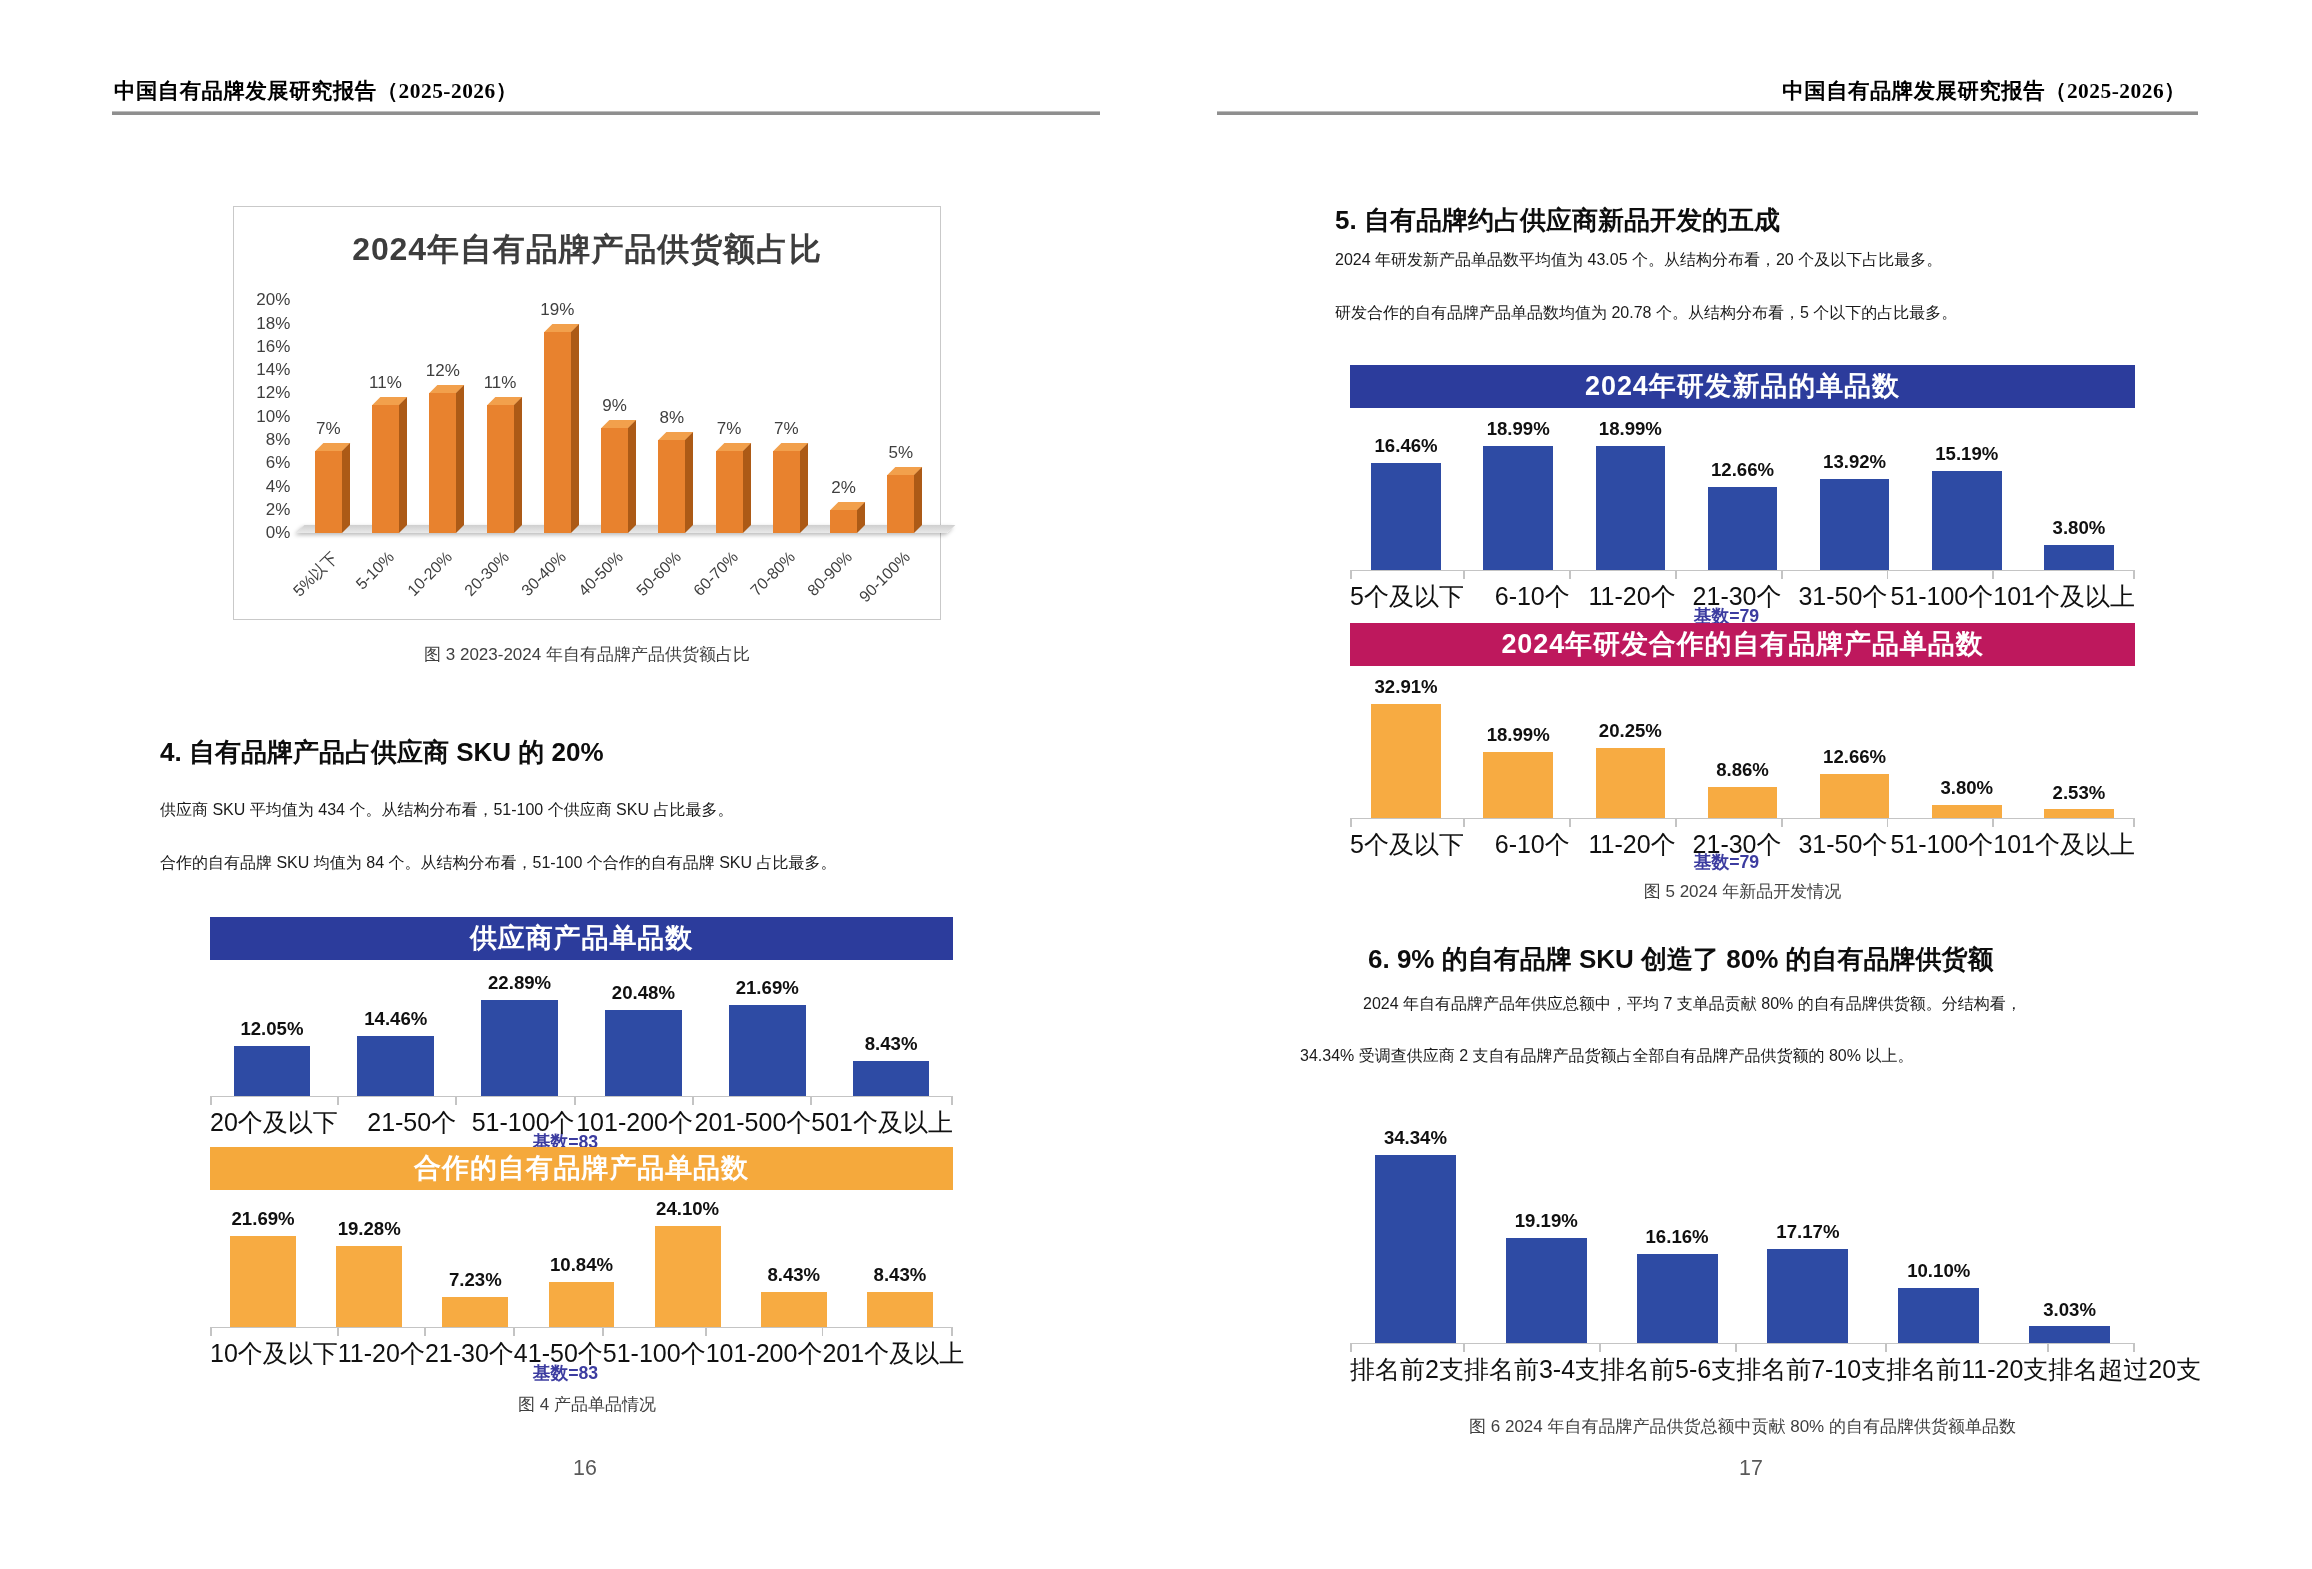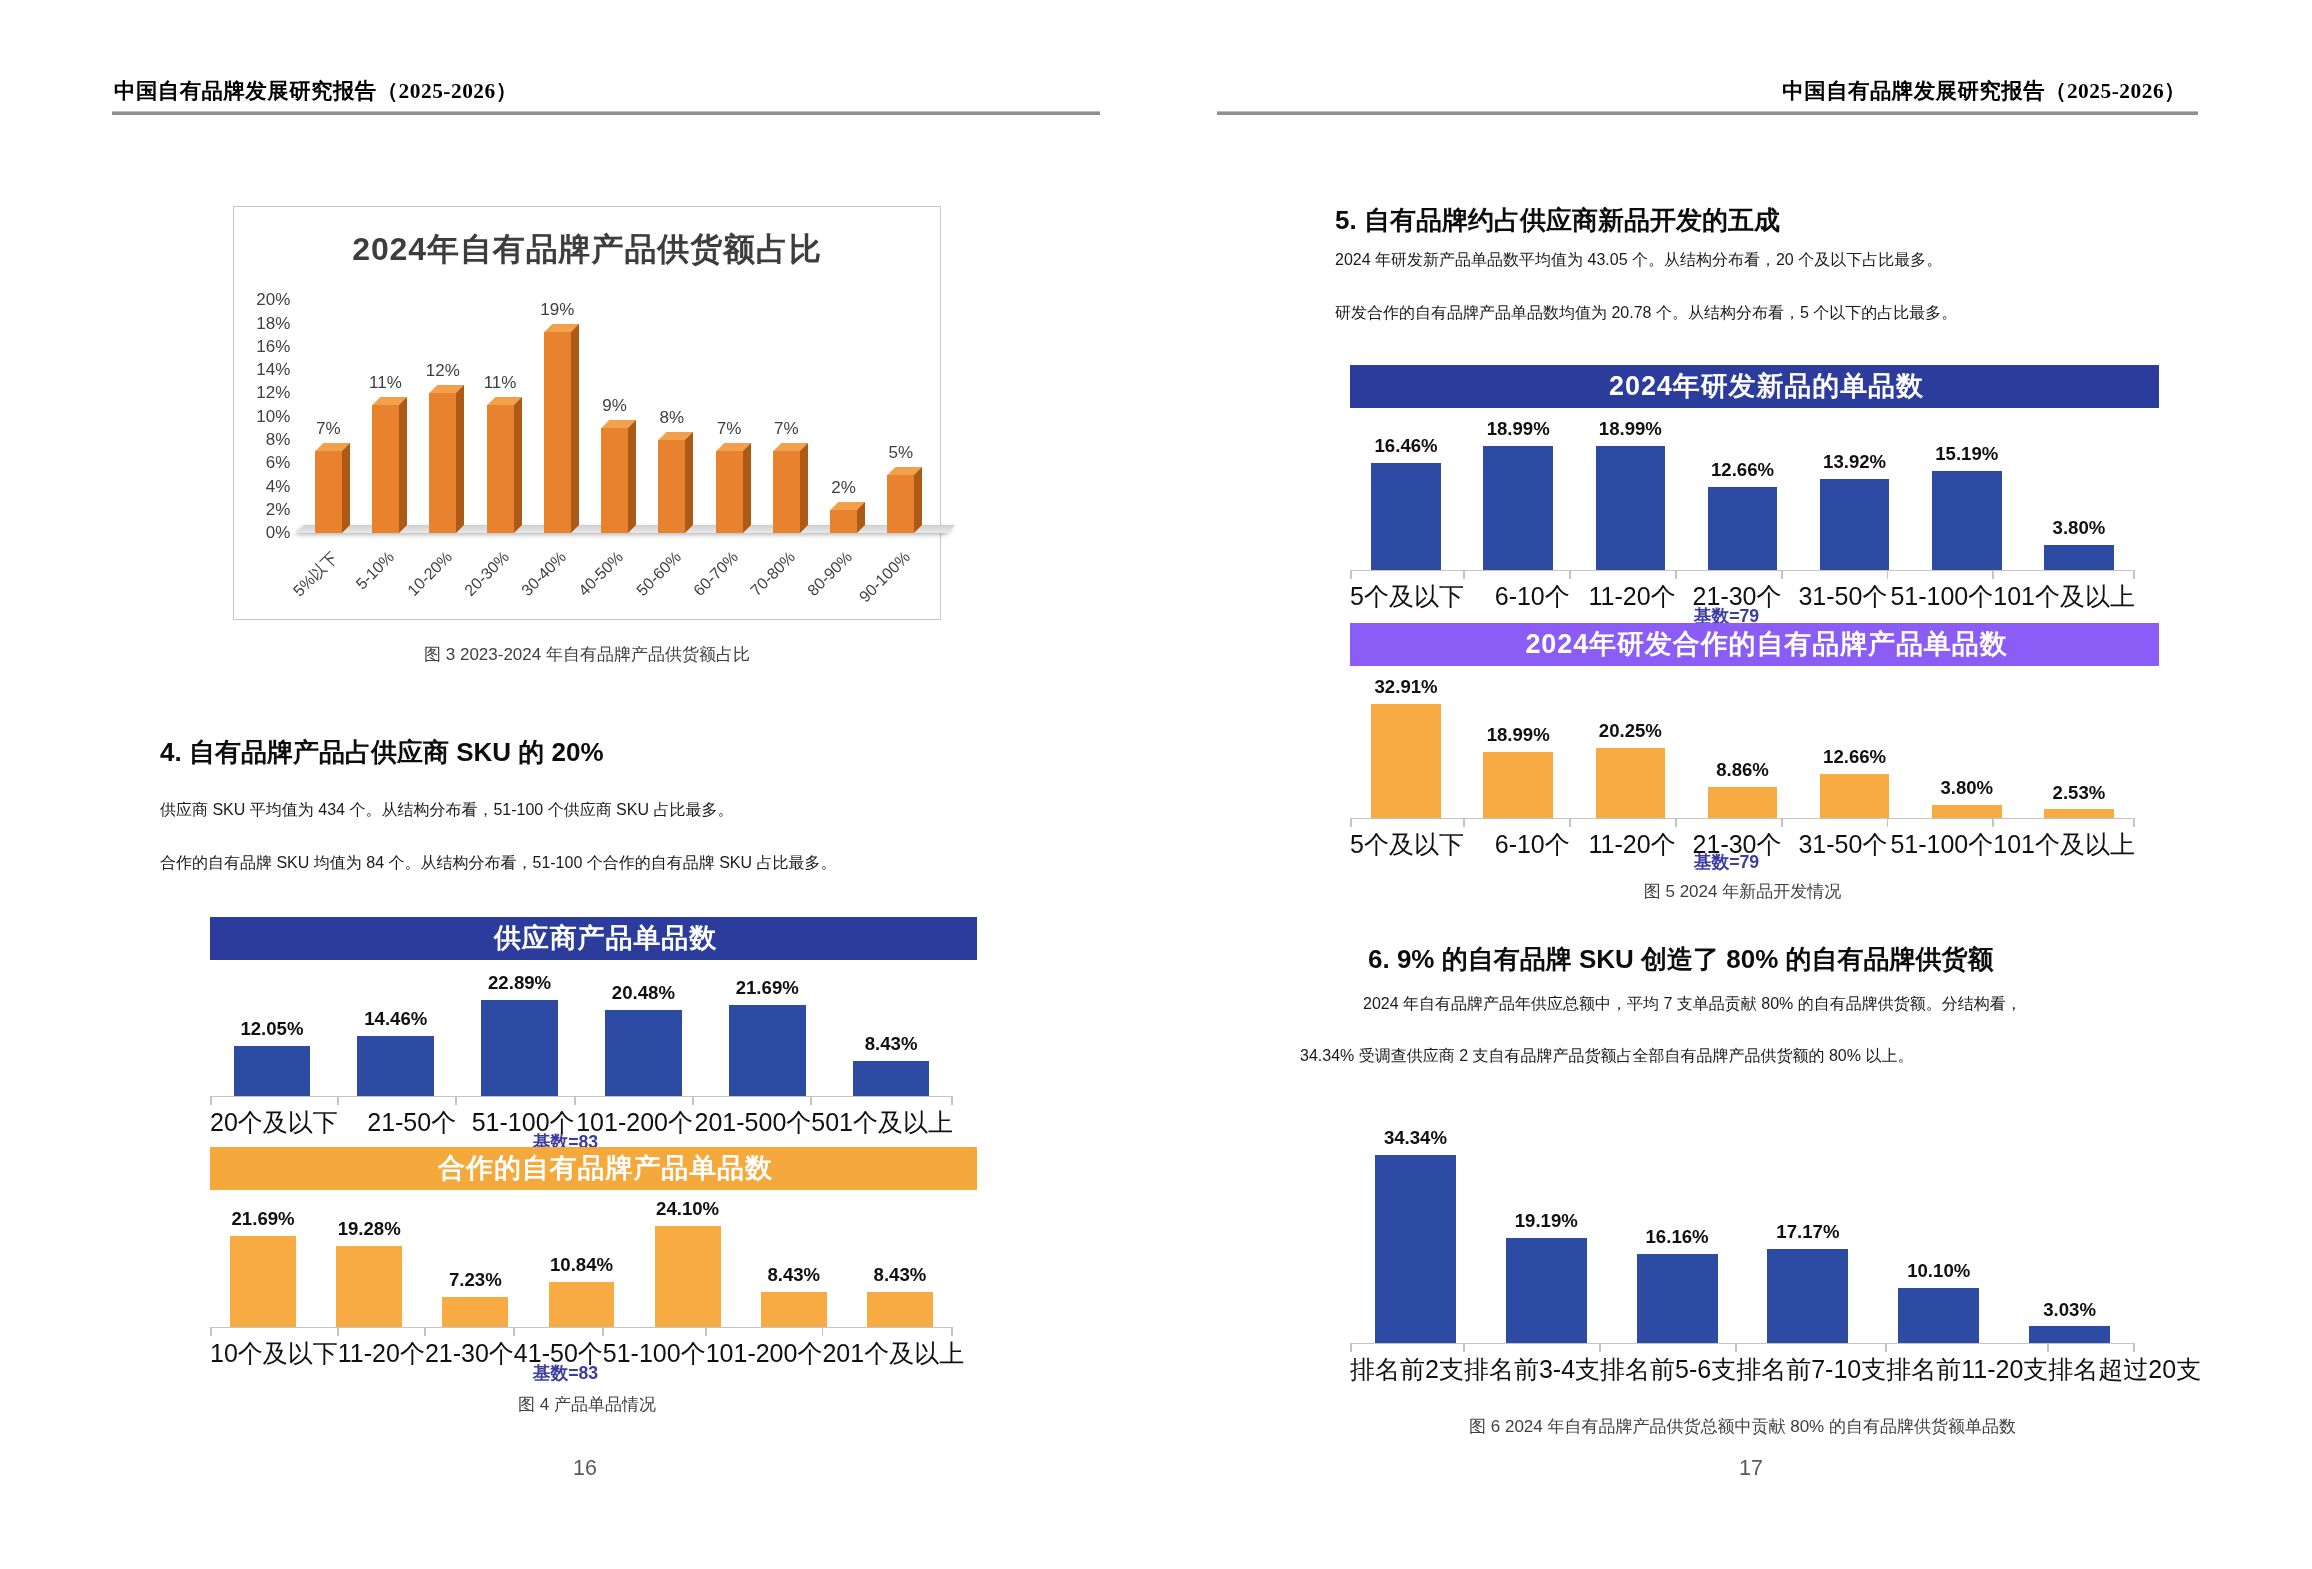--- a/index.html
+++ b/index.html
@@ -32,21 +32,21 @@
                  transform:skewY(-45deg);transform-origin:0 0;}
   .x3d{position:absolute;top:calc(100% + 15px);right:50%;transform:rotate(-45deg);
        transform-origin:100% 0;white-space:nowrap;font-size:16px;color:#3f3f3f;}
 
   
   h2.sec{position:absolute;margin:0;font-size:26px;font-weight:bold;color:#0d0d0d;white-space:nowrap;}
   .body{position:absolute;margin:0;font-size:16px;color:#1a1a1a;white-space:nowrap;}
 
   
   .chart-head{position:absolute;height:43px;line-height:43px;text-align:center;
-              color:#ffffff;font-size:27px;font-weight:bold;letter-spacing:0.9px;padding-left:24px;}
+              color:#ffffff;font-size:27px;font-weight:bold;letter-spacing:0.9px;}
   .chart{position:absolute;}
   .bars{display:flex;align-items:flex-end;border-bottom:1.9px solid #c4c4c4;position:relative;}
   .bcol{flex:1;height:100%;display:flex;flex-direction:column;align-items:center;justify-content:flex-end;}
   .bval{font-size:18.6px;font-weight:600;color:#101010;margin-bottom:5.6px;white-space:nowrap;}
   .bbar{width:62%;max-width:110px;}
   .xrow{display:flex;position:relative;}
   .xrow::after{content:"";position:absolute;right:0;top:0;width:1.9px;height:7.5px;background:#c4c4c4;}
   .xcol{flex:1;text-align:right;font-size:25px;color:#101010;padding-top:9.3px;position:relative;white-space:nowrap;}
   .xcol::before{content:"";position:absolute;left:-0.9px;top:0;width:1.9px;height:7.5px;background:#c4c4c4;}
   .xcol:first-child::before{left:0;}
@@ -313,21 +313,21 @@
         <div class="xcol">6-10个</div>
         <div class="xcol">11-20个</div>
         <div class="xcol">21-30个</div>
         <div class="xcol">31-50个</div>
         <div class="xcol">51-100个</div>
         <div class="xcol">101个及以上</div>
       </div>
     </div>
   <div class="base-note" style="left:1350px;top:604px;width:785px">基数=79</div>
 
-  <div class="chart-head" style="left: 1350px; top: 623px; width: 785px; background: #8b5cf6;">
+  <div class="chart-head" style="left: 1350px; top: 623px; width: 785px; background: #be185d;">
     <span>2024年研发合作的自有品牌产品单品数</span>
   </div>
   <div class="chart" style="left:1350px;top:667px;width:785px">
       <div class="bars" style="height:151px">
         <div class="bcol">
           <span class="bval">32.91%</span>
           <span class="bbar" style="height:114px;background:#F7AB42"></span>
         </div>
         <div class="bcol">
           <span class="bval">18.99%</span>

